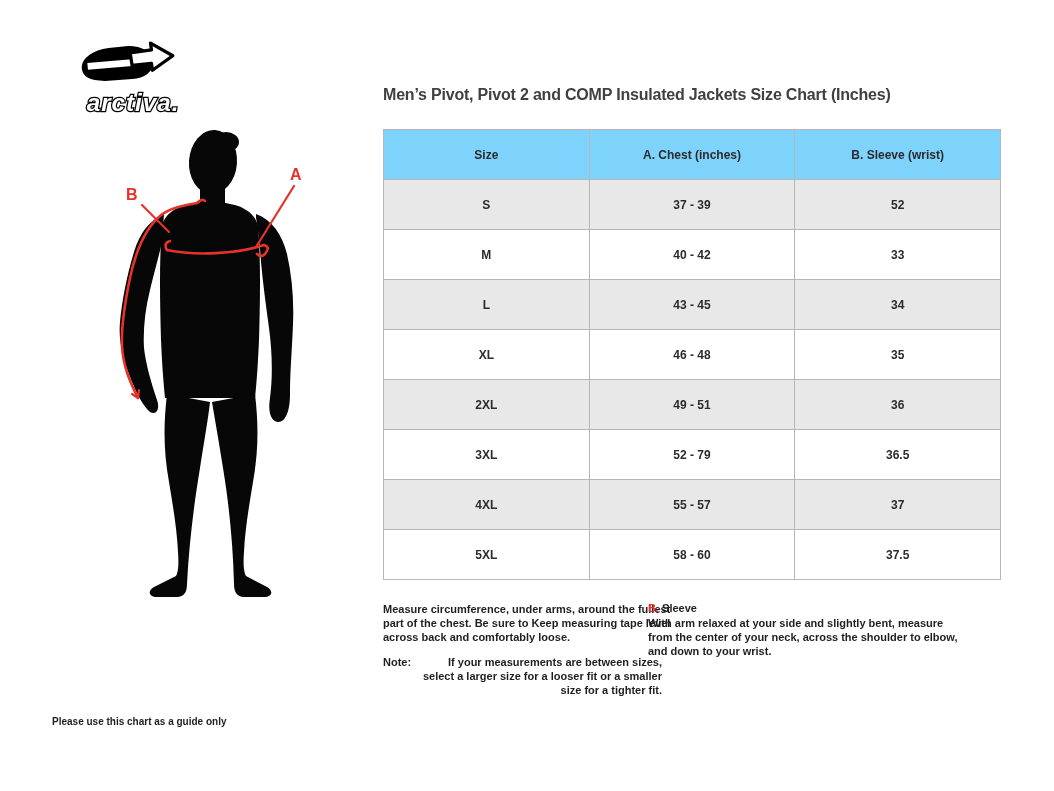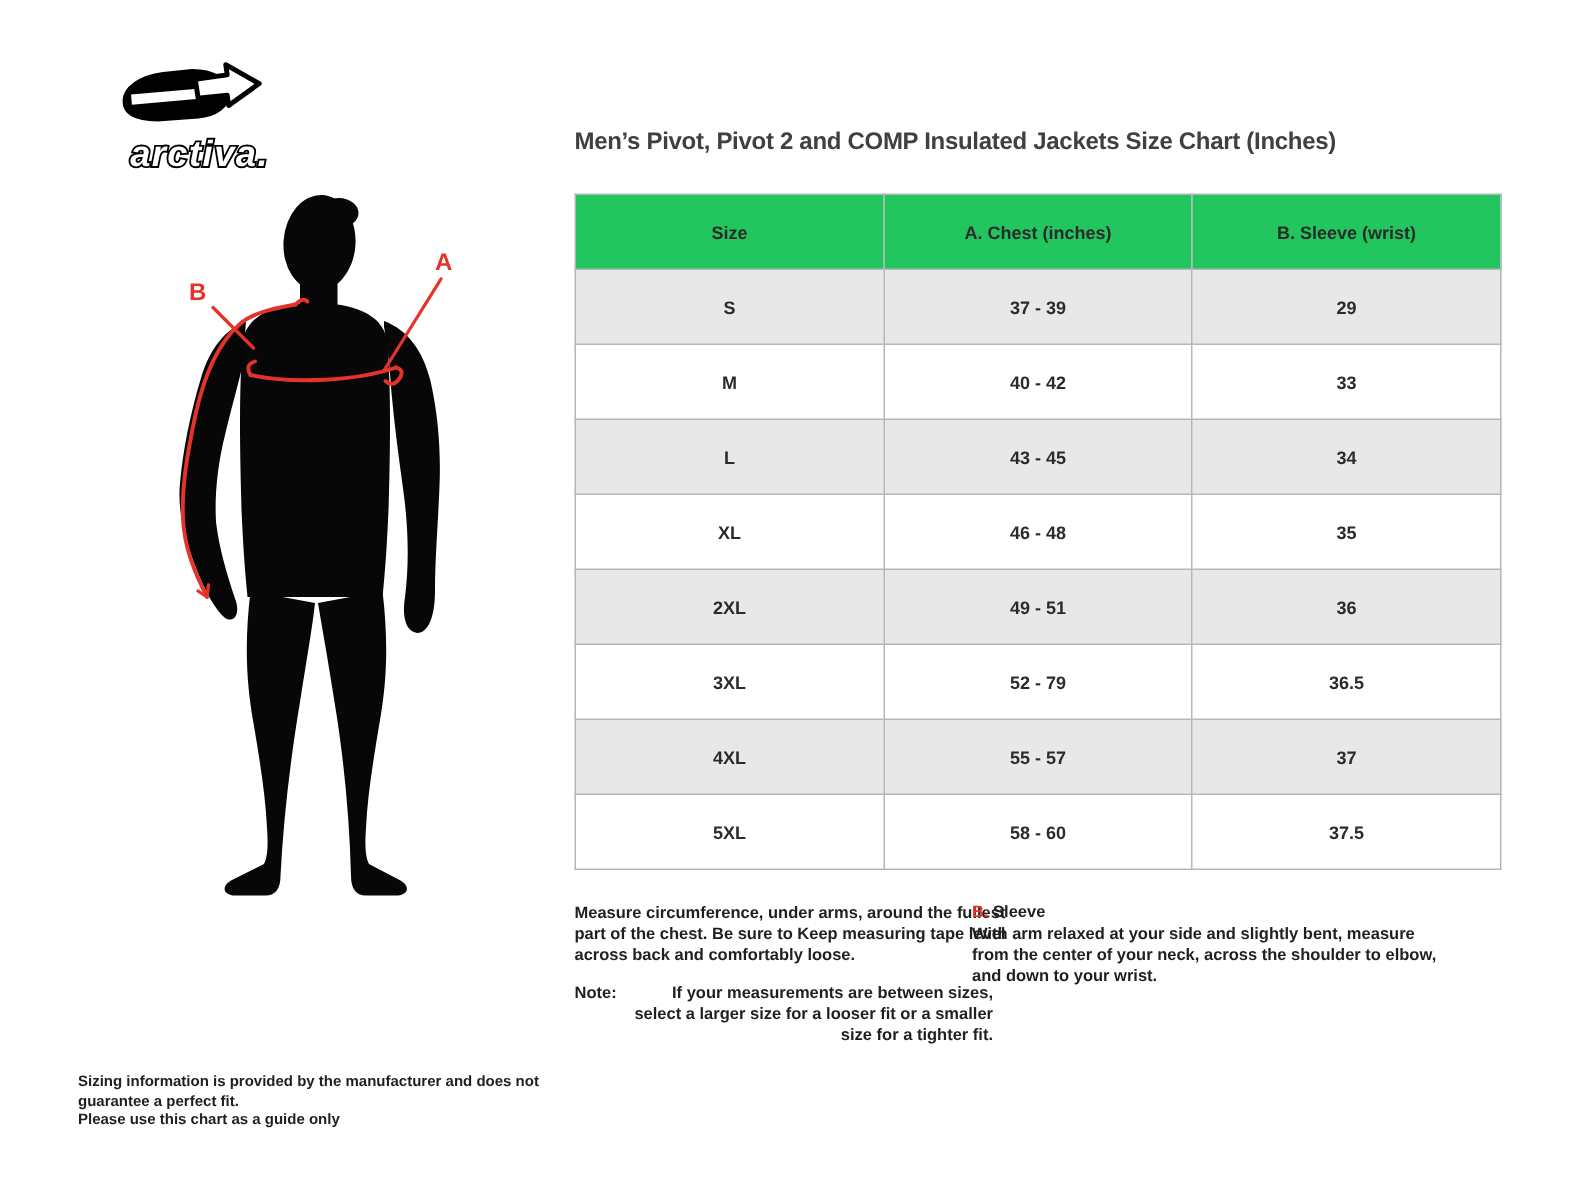--- a/index.html
+++ b/index.html
@@ -16,21 +16,21 @@
   
   #title { left:383px; top:86px; width:620px; font-size:16px; font-weight:bold;
     color:#404040; letter-spacing:-0.2px; }
 
   
   #size-table { left:383px; top:129px; width:618px; border-collapse:collapse;
     table-layout:fixed; }
   #size-table th, #size-table td { border:1px solid #b7b7b7; text-align:center;
     vertical-align:middle; font-size:12px; font-weight:bold; color:#2b2b2b;
     height:50px; padding:0 6px; }
-  #size-table thead th { background:#22c55e; }
+  #size-table thead th { background:#7dd3fc; }
   #size-table tbody tr:nth-child(odd) td { background:#e8e8e8; }
   #size-table tbody tr:nth-child(even) td { background:#ffffff; }
 
   
   .footnote { font-size:11px; line-height:14px; font-weight:bold; color:#1f1f1f; }
   #note-chest  { left:383px; top:601px; width:295px; }
   #note-sleeve { left:648px; top:601px; width:322px; }
   .fn-prefix { color:#e5332a; }
   .fn-body { margin-top:1px; }
   #note-block { display:flex; margin-top:11px; }
@@ -111,21 +111,21 @@
     <tr>
       <th>Size</th>
       <th>A. Chest (inches)</th>
       <th>B. Sleeve (wrist)</th>
     </tr>
   </thead>
   <tbody id="size-table-body">
       <tr>
         <td>S</td>
         <td>37 - 39</td>
-        <td>29</td>
+        <td>52</td>
       </tr>
       <tr>
         <td>M</td>
         <td>40 - 42</td>
         <td>33</td>
       </tr>
       <tr>
         <td>L</td>
         <td>43 - 45</td>
         <td>34</td>
@@ -168,15 +168,14 @@
 
 <div id="note-sleeve" class="abs footnote">
   <div>
     <span class="fn-prefix">B.</span>
     <span>Sleeve</span>
   </div>
   <div class="fn-body">With arm relaxed at your side and slightly bent, measure from the center of your neck, across the shoulder to elbow, and down to your wrist.</div>
 </div>
 
 <div id="disclaimer" class="abs">
-  <div>Sizing information is provided by the manufacturer and does not guarantee a perfect fit.</div>
   <div>Please use this chart as a guide only</div>
 </div>
 
 </body></html>

